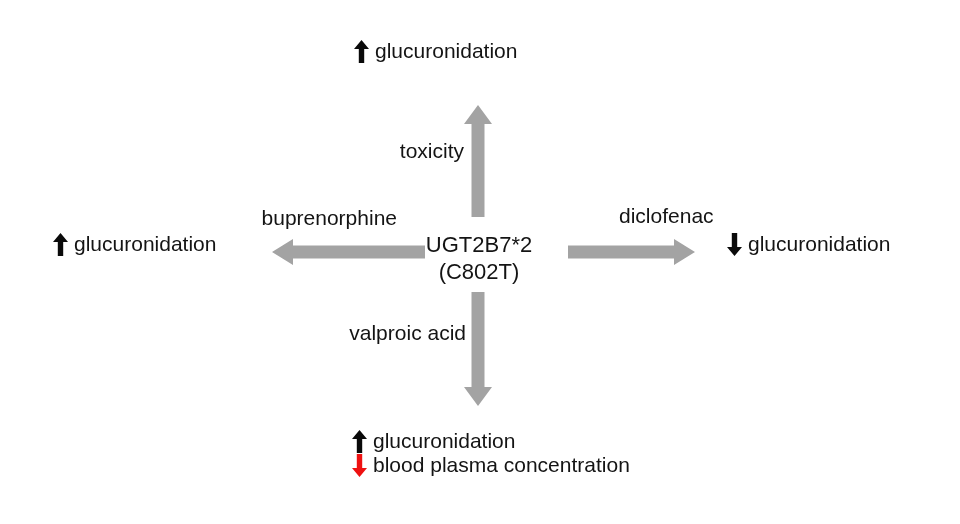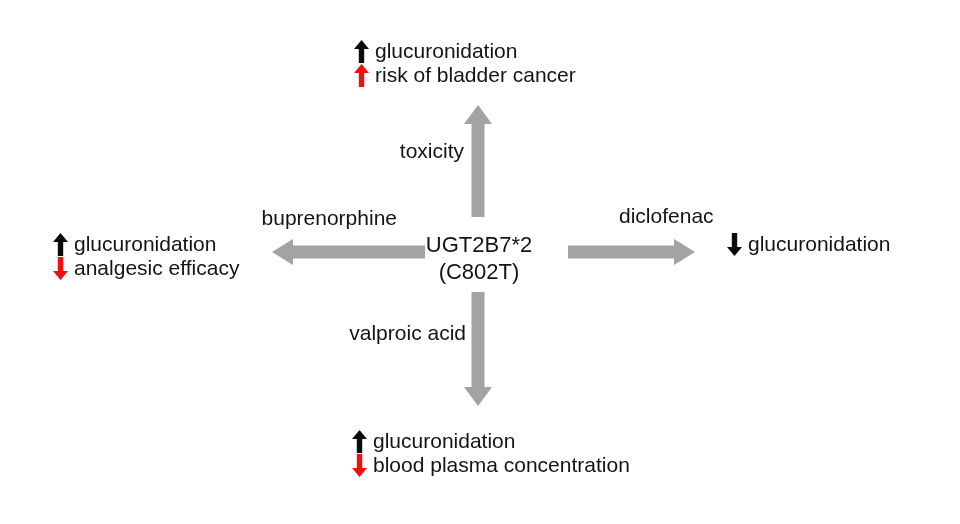--- a/index.html
+++ b/index.html
@@ -51,40 +51,28 @@
   <div class="drug-label" style="left:575px; top:204px;margin-left:44px;">diclofenac</div>
   <div class="drug-label" style="right:494px; top:321px;">valproic acid</div>
 
   <div class="annotation" style="left:354px; top:39px;">
     <div class="effect-line">
       <svg class="mini-arrow" width="15" height="23" viewBox="0 0 15 23">
         <polygon points="7.5,0 15,9 10.2,9 10.2,23 4.8,23 4.8,9 0,9" fill="#0a0a0a"></polygon>
       </svg>
       <span>glucuronidation</span>
     </div>
-    <div class="effect-line">
-      <svg class="mini-arrow" width="15" height="23" viewBox="0 0 15 23">
-        <polygon points="7.5,0 15,9 10.2,9 10.2,23 4.8,23 4.8,9 0,9" fill="#ee1111"></polygon>
-      </svg>
-      <span>risk of bladder cancer</span>
-    </div>
   </div>
 
   <div class="annotation" style="left:53px; top:232px;">
     <div class="effect-line">
       <svg class="mini-arrow" width="15" height="23" viewBox="0 0 15 23">
         <polygon points="7.5,0 15,9 10.2,9 10.2,23 4.8,23 4.8,9 0,9" fill="#0a0a0a"></polygon>
       </svg>
       <span>glucuronidation</span>
-    </div>
-    <div class="effect-line">
-      <svg class="mini-arrow" width="15" height="23" viewBox="0 0 15 23">
-        <polygon points="7.5,23 15,14 10.2,14 10.2,0 4.8,0 4.8,14 0,14" fill="#ee1111"></polygon>
-      </svg>
-      <span>analgesic efficacy</span>
     </div>
   </div>
 
   <div class="annotation" style="left:727px; top:232px;">
     <div class="effect-line">
       <svg class="mini-arrow" width="15" height="23" viewBox="0 0 15 23">
         <polygon points="7.5,23 15,14 10.2,14 10.2,0 4.8,0 4.8,14 0,14" fill="#0a0a0a"></polygon>
       </svg>
       <span>glucuronidation</span>
     </div>

